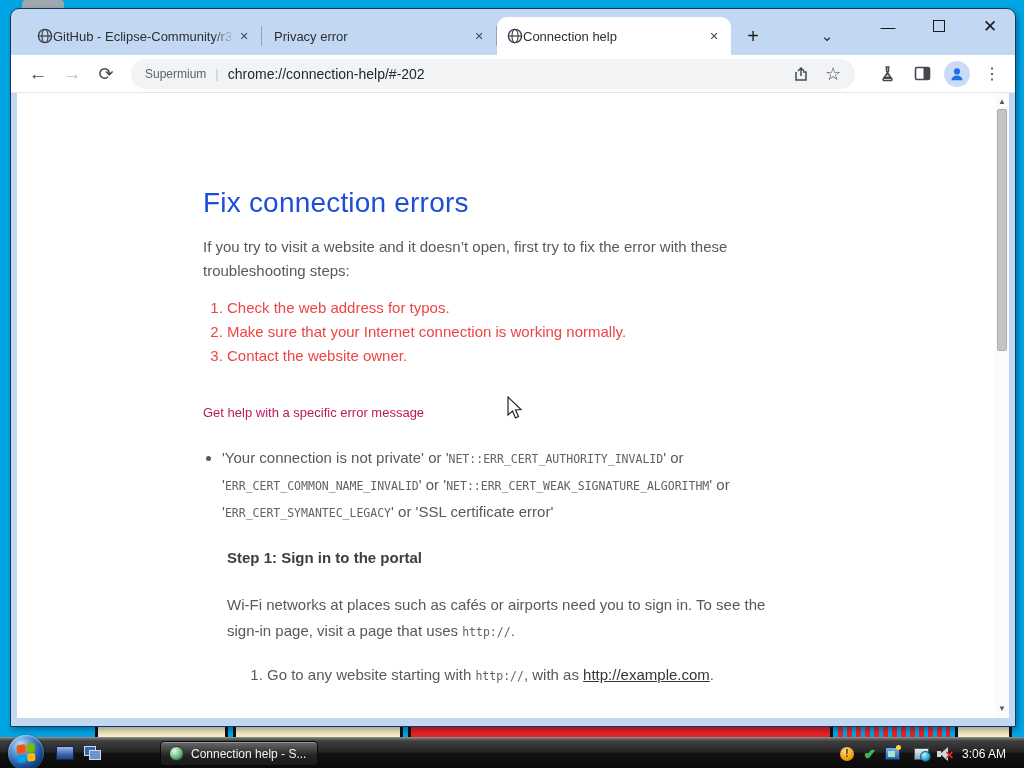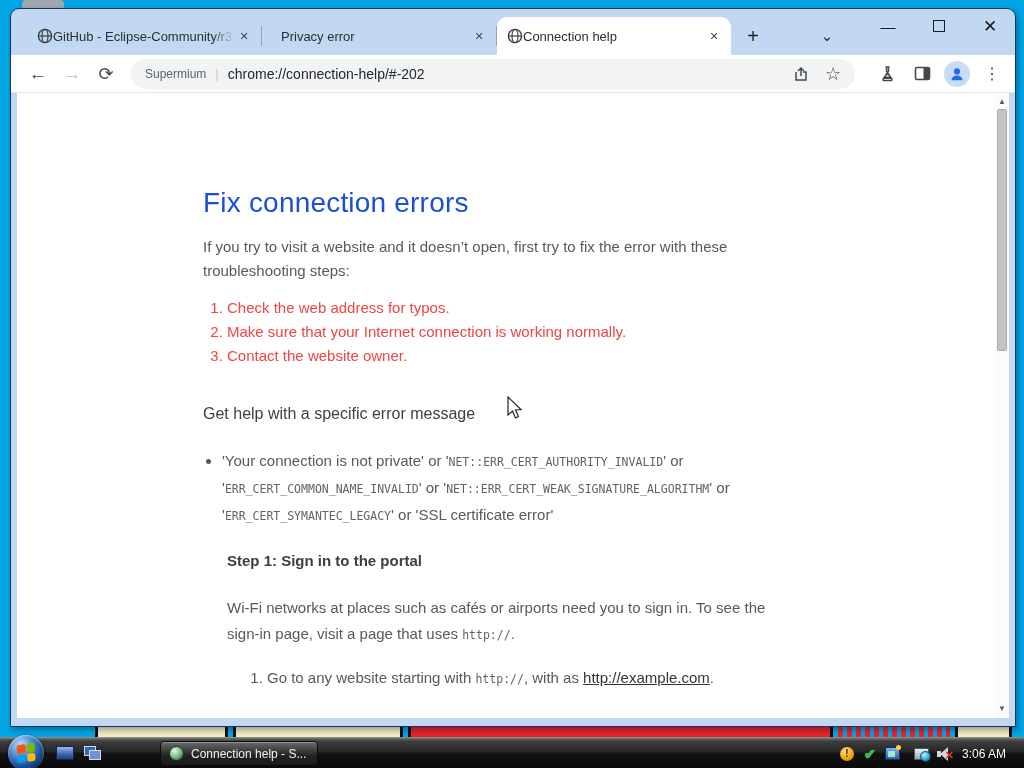--- a/index.html
+++ b/index.html
@@ -48,21 +48,21 @@
   .tool-ic { width:26px; height:26px; display:flex; align-items:center; justify-content:center; margin-left:9px; color:#45494d; }
   .avatar { width:26px; height:26px; border-radius:50%; background:#cadcf5; display:flex; align-items:center; justify-content:center; }
   .kebab { font-size:16px; color:#45494d; letter-spacing:0; }
 
   
   .client { position:absolute; left:6px; right:6px; top:84px; bottom:8px; background:#ffffff; overflow:hidden; }
   .content { padding:94px 0 0 186px; color:#57595b; font-size:15px; }
   .content h1 { font-size:28px; font-weight:400; color:#1d4ed8; letter-spacing:.2px; }
   .content .intro { margin-top:16px; width:545px; line-height:24px; }
   .content ol.steps { margin:13px 0 0 24px; line-height:24px; color:#ef4444; }
-  .content h2 { margin-top:37px; font-size:16px; font-weight:400; color:#404040; }
+  .content h2 { margin-top:37px; font-size:13px; font-weight:400; color:#be185d; }
   .content ul.errs { margin:25px 0 0 19px; width:545px; line-height:25px; list-style:disc; }
   code.code { font-family:"DejaVu Sans Mono", monospace; font-size:11.5px; color:#5f6368; }
   .step-head { margin:23px 0 0 24px; font-weight:700; font-size:15px; color:#3c4043; }
   .step-para { margin:26px 0 0 24px; width:548px; line-height:26px; }
   ol.goto { margin:18px 0 0 64px; line-height:24px; }
   a.plain-link { color:#333538; }
 
   
   .scrollbar { position:absolute; top:0; right:0; width:14px; bottom:0; background:#fbfbfb; }
   .sb-arrow { position:absolute; left:0; width:14px; height:14px; font-size:8px; color:#5a5a5a; text-align:center; line-height:14px; }
@@ -130,21 +130,21 @@
       <svg class="globe-svg" viewBox="0 0 16 16">
           <circle cx="8" cy="8" r="6.6" fill="none" stroke="#3c4043" stroke-width="1.4"></circle>
           <ellipse cx="8" cy="8" rx="3" ry="6.6" fill="none" stroke="#3c4043" stroke-width="1.2"></ellipse>
           <line x1="1.6" y1="8" x2="14.4" y2="8" stroke="#3c4043" stroke-width="1.2"></line>
         </svg>
       <span class="tab-title">GitHub - Eclipse-Community/r3</span>
       <span class="tab-close">✕</span>
     </div>
     <div class="tab-sep"></div>
     <div class="tab">
-      <span class="tab-title" style="margin-left:9px;">Privacy error</span>
+      <span class="tab-title" style="margin-left:2px;">Privacy error</span>
       <span class="tab-close">✕</span>
     </div>
     <div class="tab-sep"></div>
     <div class="tab active">
       <svg class="globe-svg" viewBox="0 0 16 16">
           <circle cx="8" cy="8" r="6.6" fill="none" stroke="#3c4043" stroke-width="1.4"></circle>
           <ellipse cx="8" cy="8" rx="3" ry="6.6" fill="none" stroke="#3c4043" stroke-width="1.2"></ellipse>
           <line x1="1.6" y1="8" x2="14.4" y2="8" stroke="#3c4043" stroke-width="1.2"></line>
         </svg>
       <span class="tab-title">Connection help</span>

